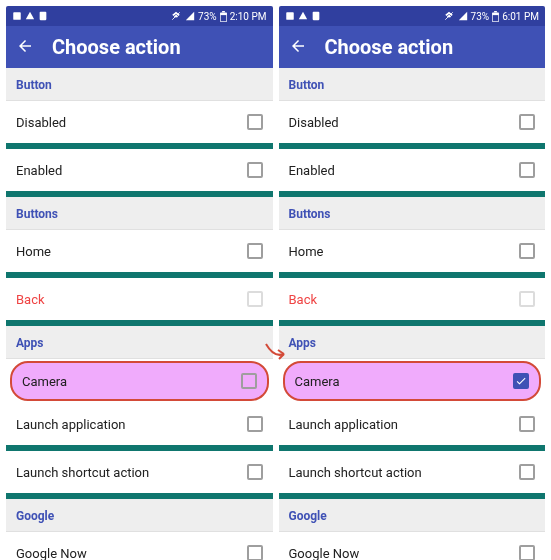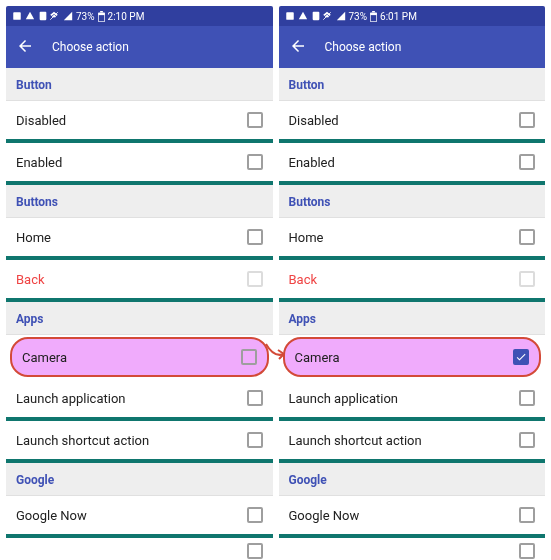--- a/index.html
+++ b/index.html
@@ -1,27 +1,27 @@
 <!DOCTYPE html>
 <html><head>
 <meta charset="utf-8">
 <style>
   * { box-sizing: border-box; margin: 0; padding: 0; }
   body { background: #fff; font-family: Roboto, Arial, sans-serif; font-size: 13px; }
   .container { display: flex; gap: 6px; padding: 6px; background: #fff; width: 551px; }
   .screen { width: 268px; background: #eeeeee; display: flex; flex-direction: column; overflow: hidden; border-radius: 2px; }
-  .statusbar { height: 20px; background: #303f9f; color: #fff; display: flex; align-items: center; padding: 0 6px; font-size: 10px; justify-content: flex-start; }
+  .statusbar { height: 20px; background: #303f9f; color: #fff; display: flex; align-items: center; padding: 0 6px; font-size: 10px; justify-content: space-between; }
   .status-left { display: flex; gap: 3px; align-items: center; }
   .status-right { display: flex; gap: 3px; align-items: center; }
   .status-right svg { display: block; }
   .appbar { height: 42px; background: #3f51b5; color: #fff; display: flex; align-items: center; padding: 0 10px; gap: 18px; }
-  .appbar .title { font-size: 12px; font-weight: 400; }
+  .appbar .title { font-size: 20px; font-weight: 700; }
   .content { flex: 1; background: #fff; overflow: hidden; }
   .section-header { background: #eeeeee; color: #3f51b5; font-size: 12px; font-weight: 700; padding: 10px 10px 8px; border-bottom: 1px solid #e0e0e0; }
-  .row { background: #fff; height: 42px; display: flex; align-items: center; justify-content: space-between; padding: 0 10px; border-bottom: 4px solid #0f766e; position: relative; font-size: 13px; color: #212121; }
+  .row { background: #fff; height: 48px; display: flex; align-items: center; justify-content: space-between; padding: 0 10px; border-bottom: 6px solid #0f766e; position: relative; font-size: 13px; color: #212121; }
   .row.disabled { color: #ef4444; }
   .row.highlighted { border: 2px solid #d34a38; border-radius: 18px; margin: 2px 4px; height: 40px; background: #f0abfc; z-index: 1; }
   .row.partial { height: 22px; overflow: hidden; align-items: flex-start; padding-top: 5px; border-bottom: none;}
   .checkbox { width: 16px; height: 16px; border: 2px solid #9e9e9e; border-radius: 2px; display: flex; align-items: center; justify-content: center; }
   .checkbox.disabled { border-color: #dcdcdc; }
   .checkbox.checked { background: #3f51b5; border-color: #3f51b5; }
   .navbar { height: 34px; background: #3949ab; display: flex; align-items: center; justify-content: space-around; }
   .arrow-connector { position: absolute; left: 264px; top: 340px; z-index: 5; pointer-events: none; }
   .container-wrap { position: relative; width: 551px; }
 </style>

